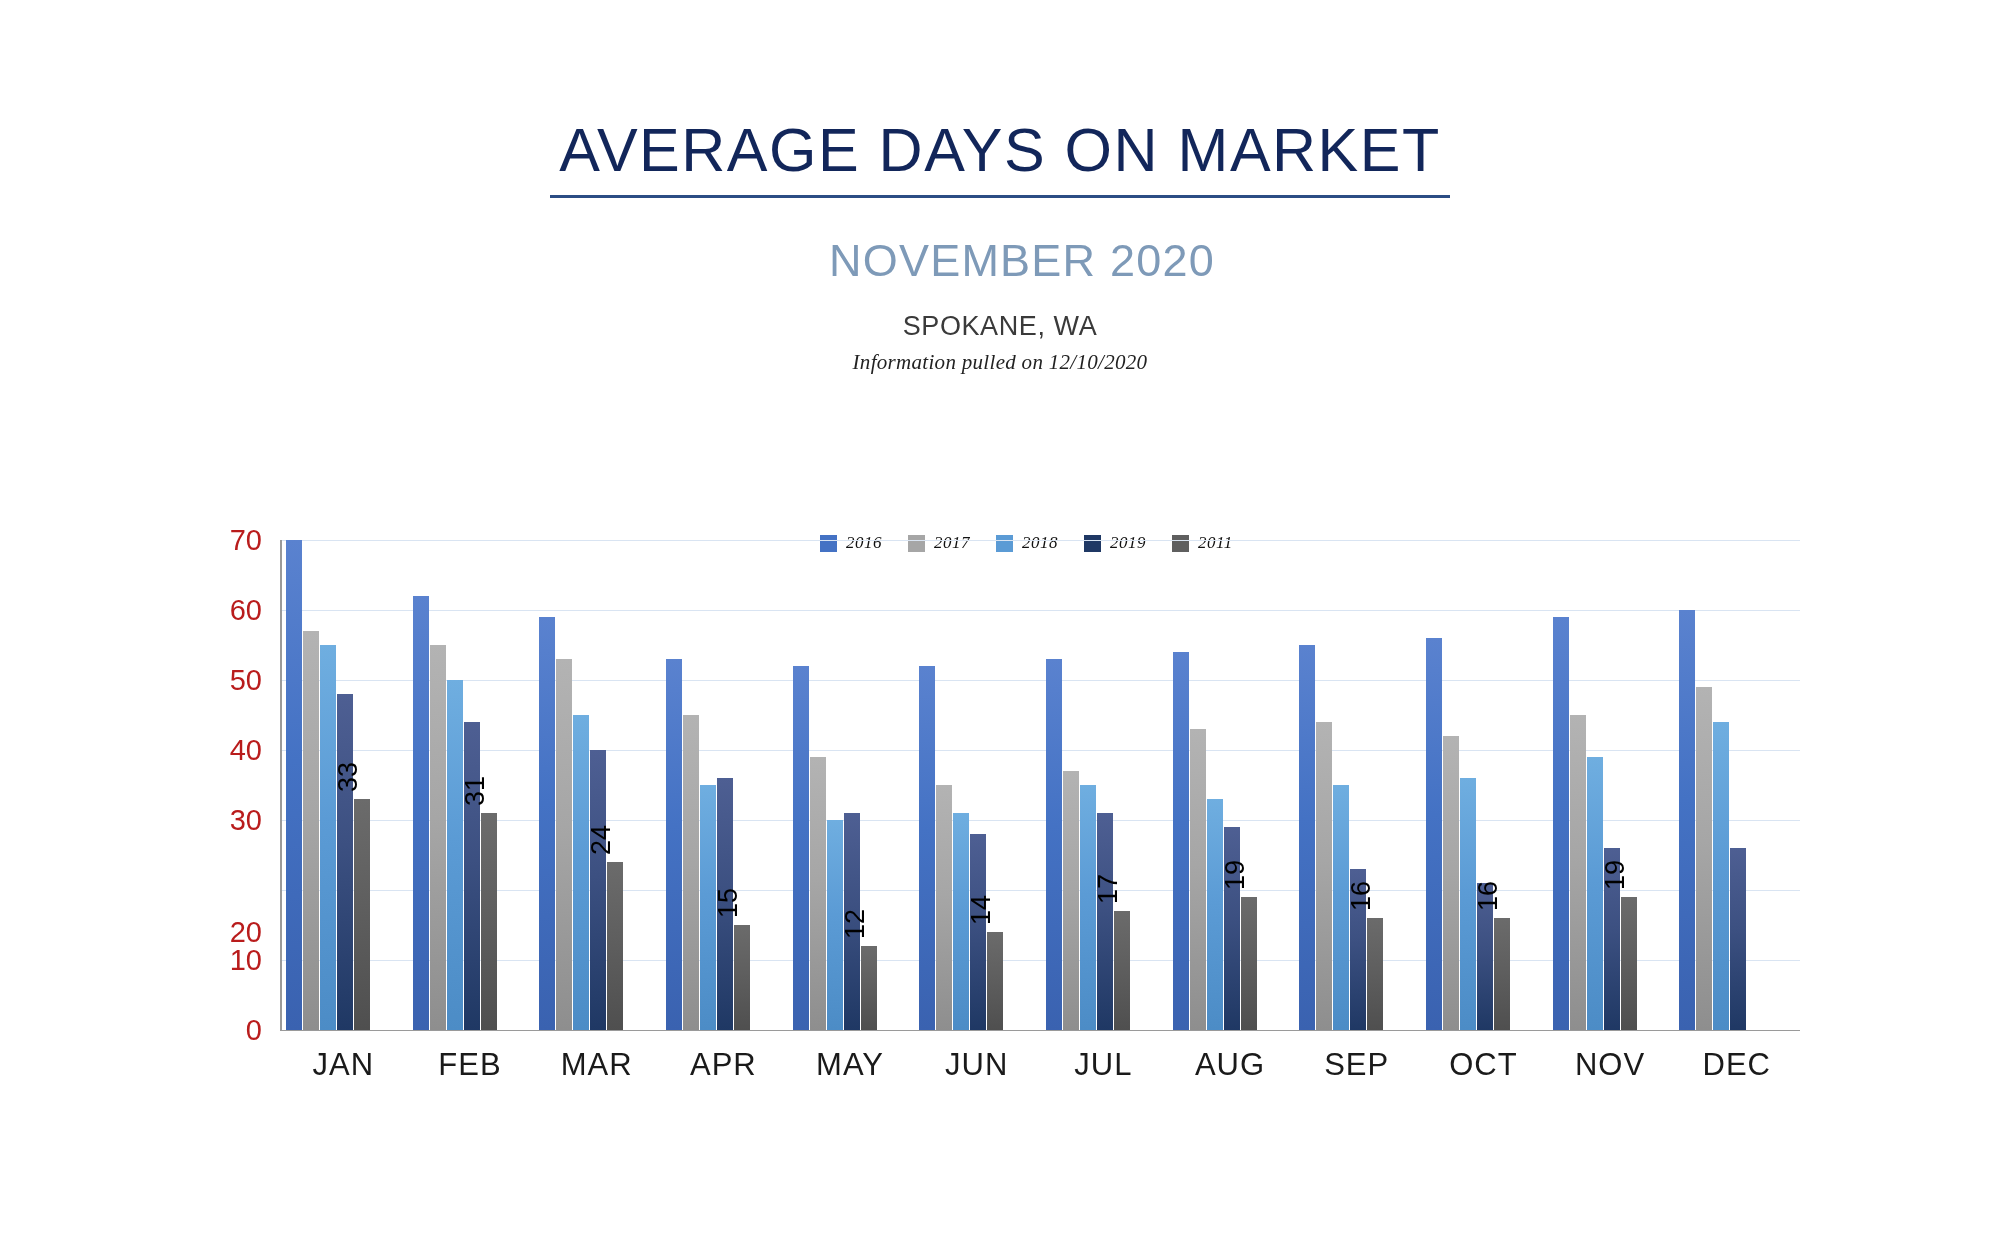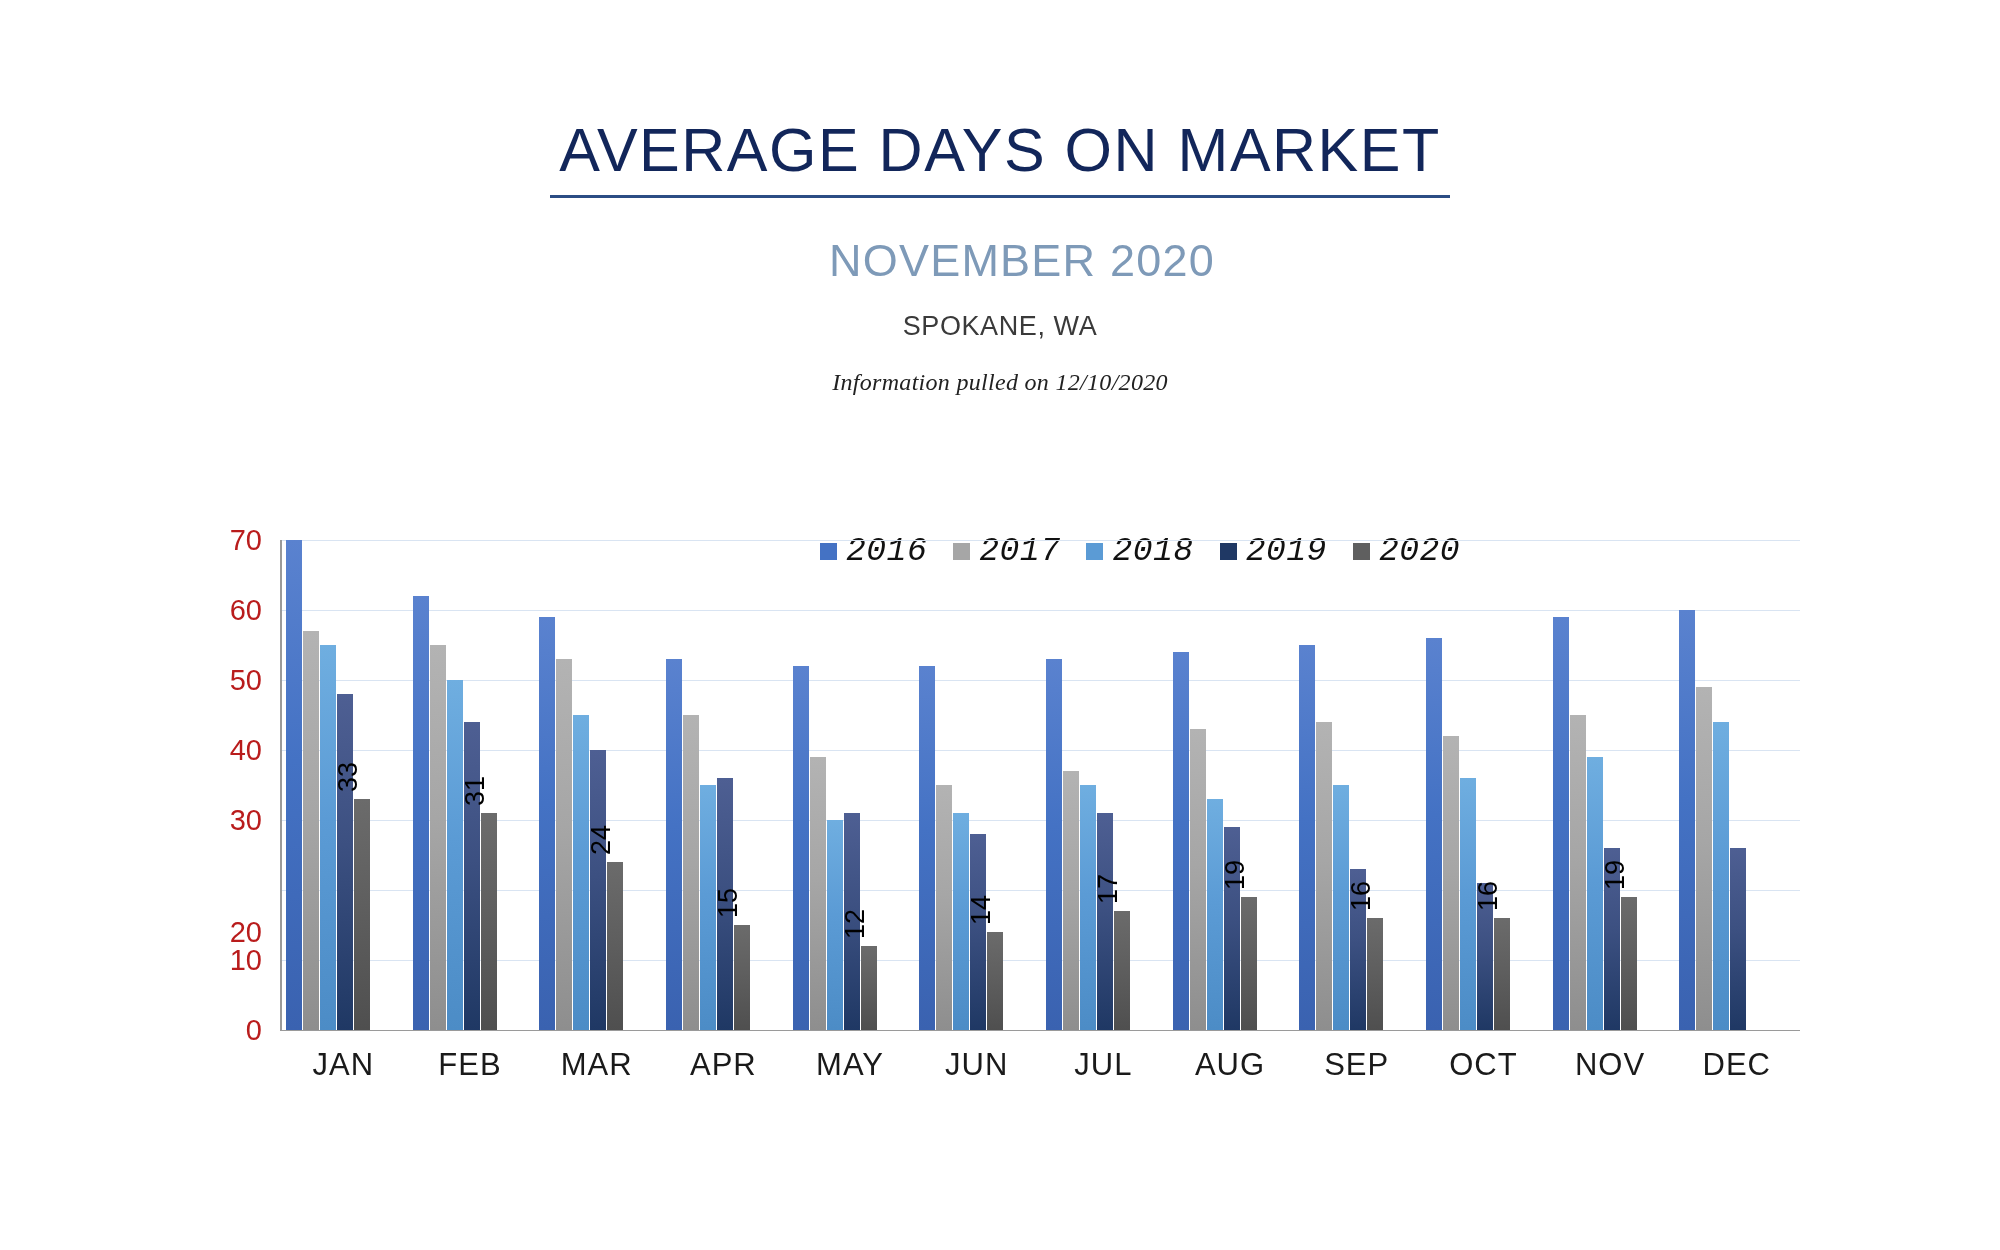--- a/index.html
+++ b/index.html
@@ -25,22 +25,22 @@
   .subtitle{
     font-size:45px;color:#7E9AB8;letter-spacing:1.2px;
     margin-top:40px;font-weight:400;line-height:1.0;padding-left:44px;
   }
   .location{
     font-size:27px;color:#3A3A3A;letter-spacing:0.6px;
     margin-top:30px;font-weight:400;line-height:1.0;
   }
   .pulled{
     font-family:"Liberation Serif", serif;
-    font-style:italic;font-size:24px;color:#222;
-    margin-top:30px;letter-spacing:0.3px;line-height:1.0;
+    font-style:italic;font-size:21px;color:#222;
+    margin-top:12px;letter-spacing:0.3px;line-height:1.0;
   }
 
   
   .chart-wrap{
     position:absolute;left:200px;top:515px;
     width:1620px;height:530px;
   }
   
   .plot{
     position:absolute;left:80px;top:25px;
@@ -102,22 +102,22 @@
   }
 
   
   .legend{
     position:absolute;left:620px;top:18px;
     display:flex;align-items:center;gap:26px;
   }
   .legend-item{display:flex;align-items:center;gap:9px;}
   .swatch{width:17px;height:17px;display:block;}
   .legend-text{
-    font-family:Liberation Mono, monospace;
-    font-style:italic;font-size:33px;color:#111;letter-spacing:0.5px;
+    font-family:Liberation Serif, serif;
+    font-style:italic;font-size:17px;color:#111;letter-spacing:0.5px;
   }
 </style>
 </head>
 <body>
 
 <div class="page">
 
   <div class="header">
     <div class="title">AVERAGE DAYS ON MARKET</div>
     <div class="title-rule"></div>
@@ -140,21 +140,21 @@
         <div class="legend-item">
           <span class="swatch" style="background: rgb(91, 155, 213);"></span>
           <span class="legend-text">2018</span>
         </div>
         <div class="legend-item">
           <span class="swatch" style="background: rgb(31, 56, 100);"></span>
           <span class="legend-text">2019</span>
         </div>
         <div class="legend-item">
           <span class="swatch" style="background: rgb(95, 95, 95);"></span>
-          <span class="legend-text">2020</span>
+          <span class="legend-text">2011</span>
         </div>
       </div>
 
     <div class="ylabels">
         <div class="ylabel" style="top: 490px;">0</div>
         <div class="ylabel" style="top: 420px;">10</div>
         <div class="ylabel" style="top: 350px; margin-top: 42px;">20</div>
         <div class="ylabel" style="top: 280px;">30</div>
         <div class="ylabel" style="top: 210px;">40</div>
         <div class="ylabel" style="top: 140px;">50</div>

